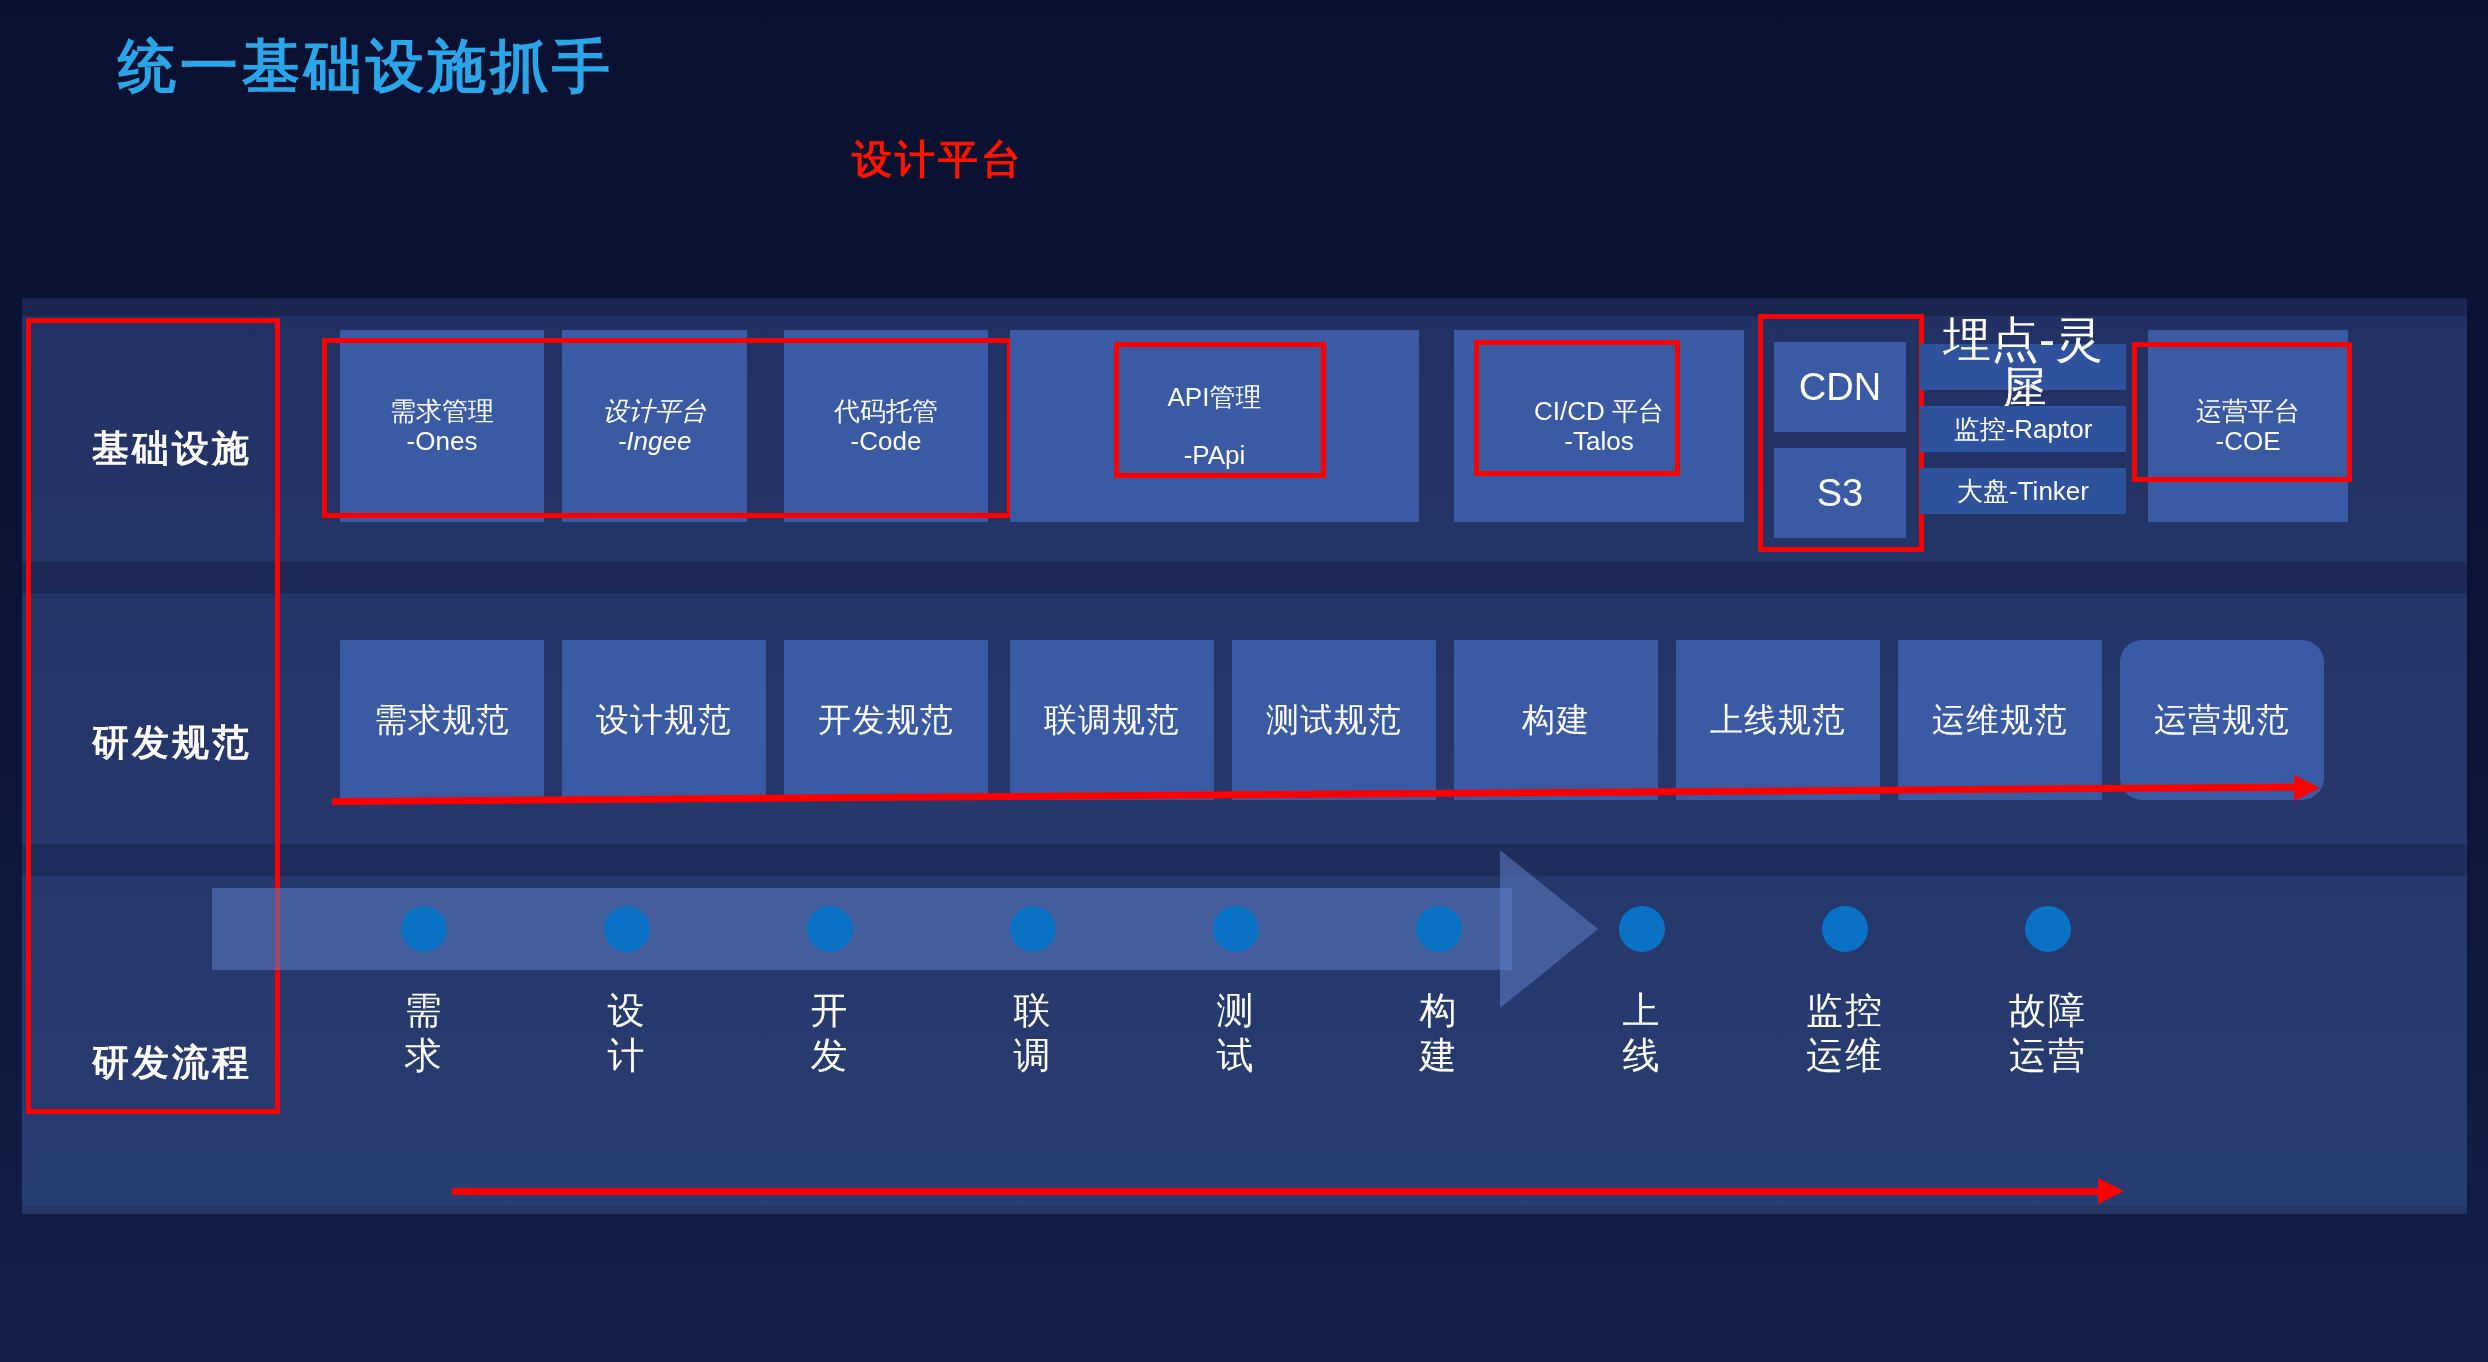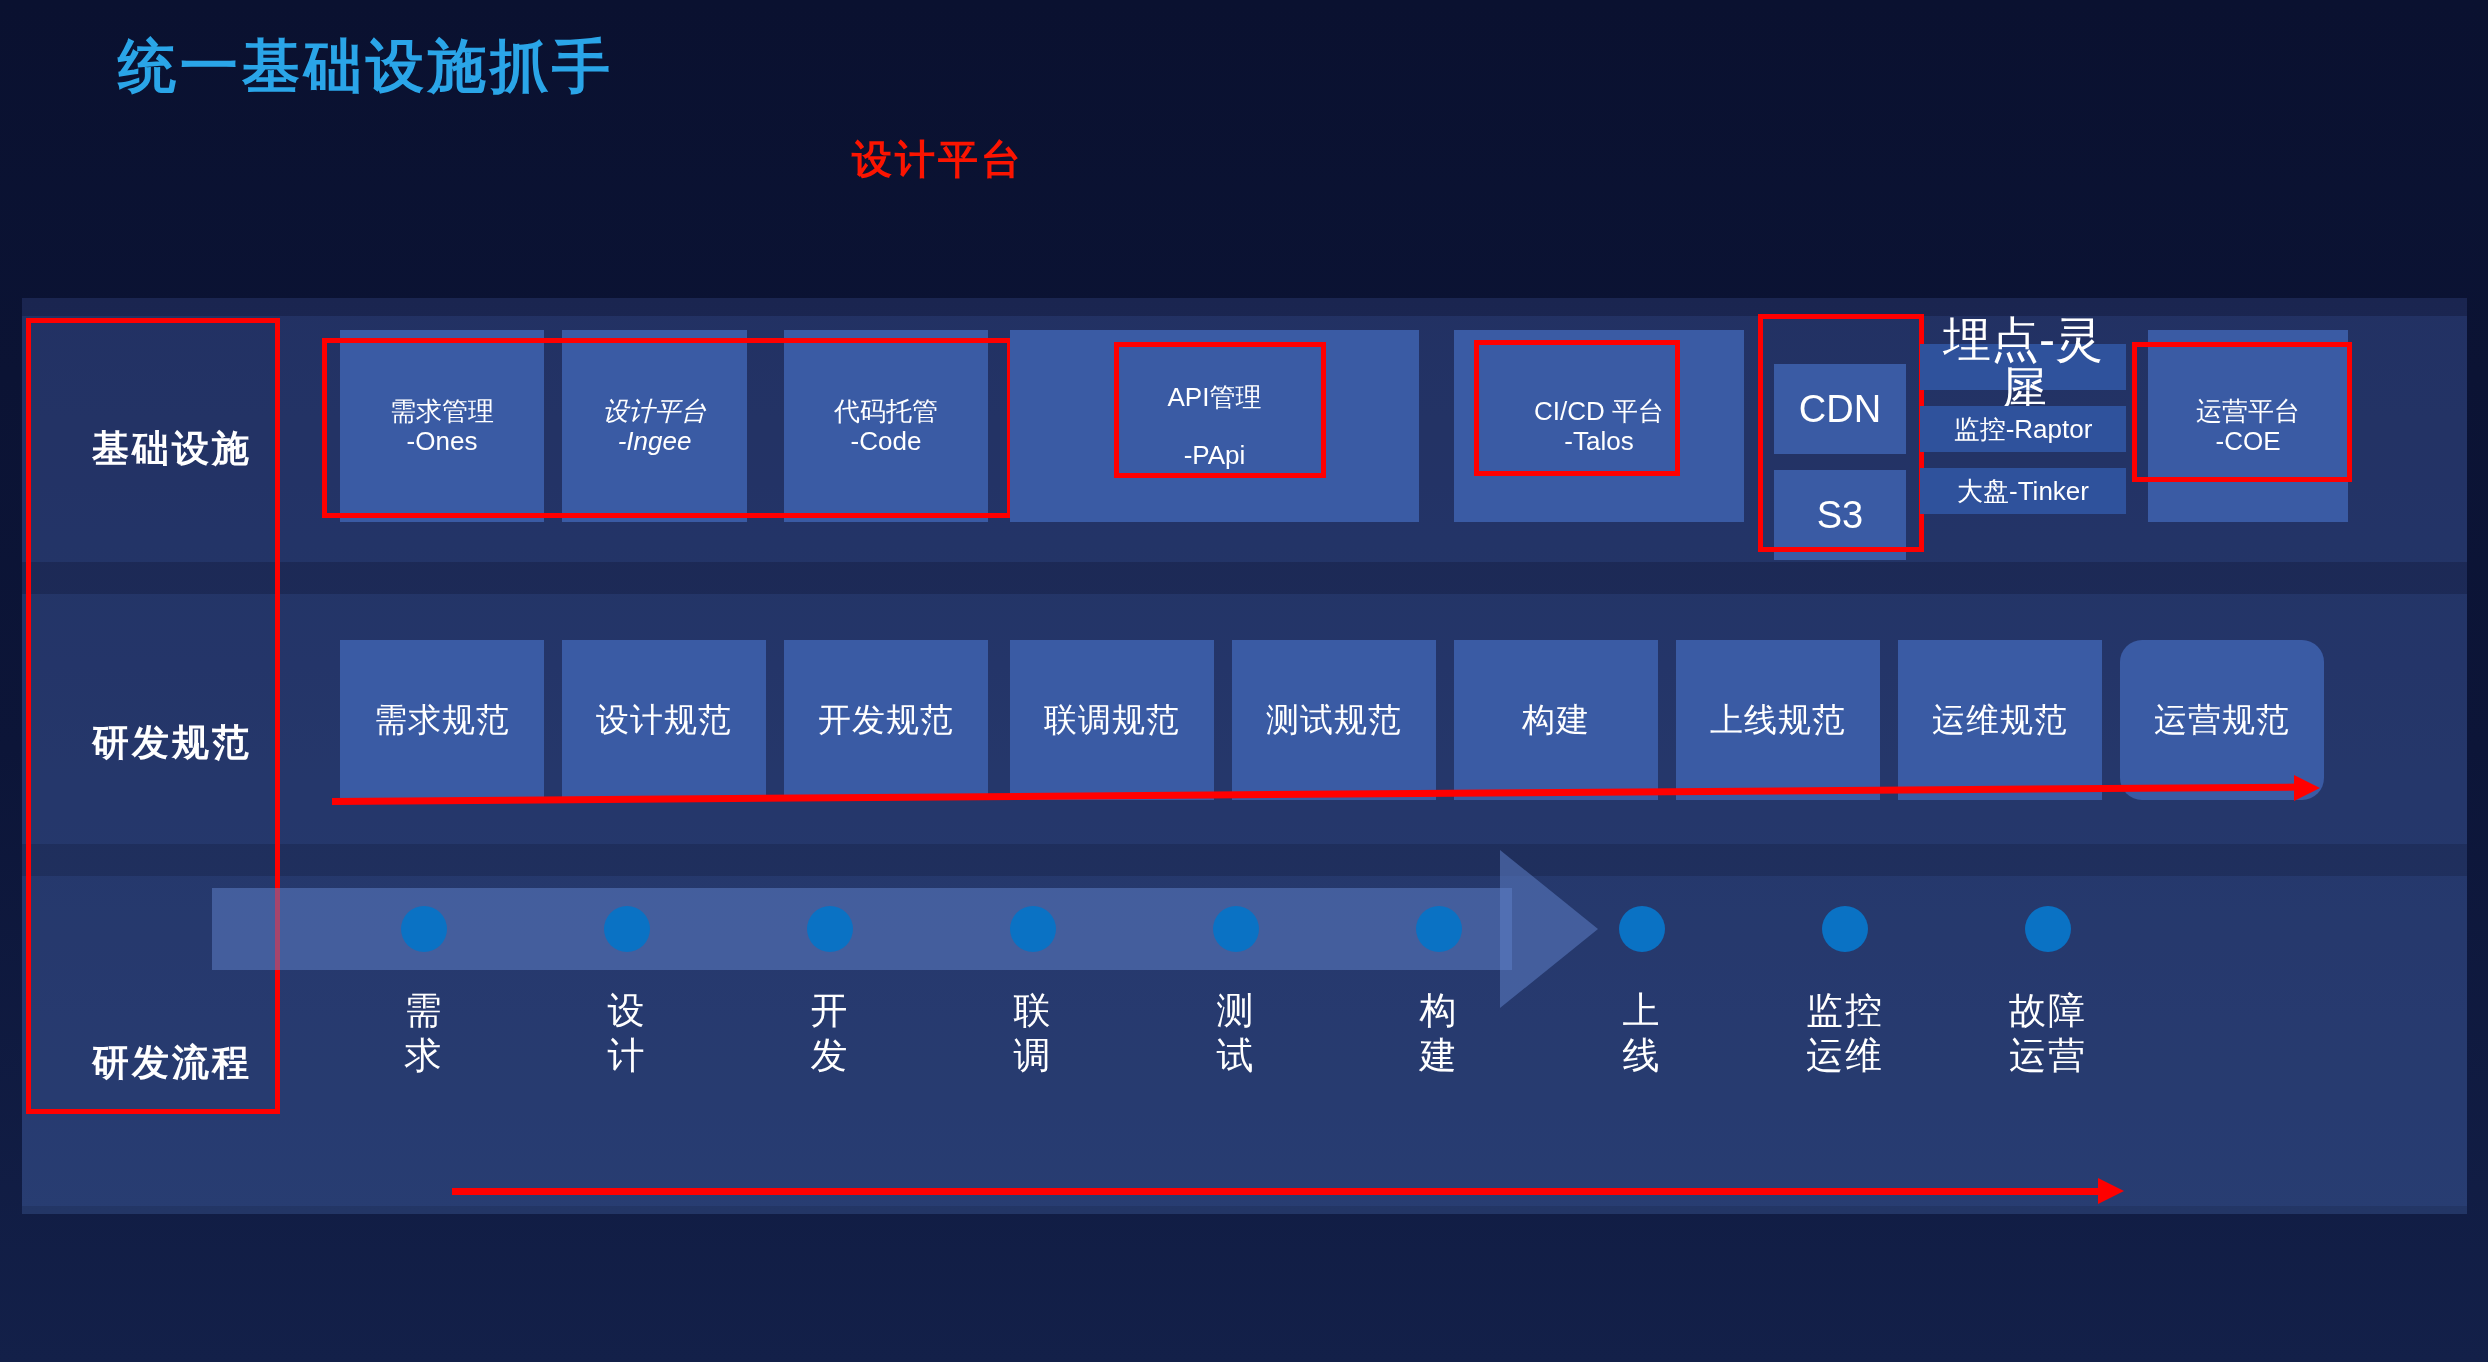--- a/index.html
+++ b/index.html
@@ -78,21 +78,21 @@
   }
 
   
   .mini {
     background: #2f529c;
     font-size: 26px;
     height: 46px;
   }
 
   
-  .stack { font-size: 38px; height: 90px; margin-top: 22px; }
+  .stack { font-size: 38px; height: 90px; }
 
   
   .hi { position: absolute; border: 5px solid #ff0000; background: transparent; }
 
   
   .proc-arrow {
     position: absolute; left: 190px; top: 590px;
     width: 1300px; height: 82px;
     background: rgba(92,126,196,0.55);
   }

